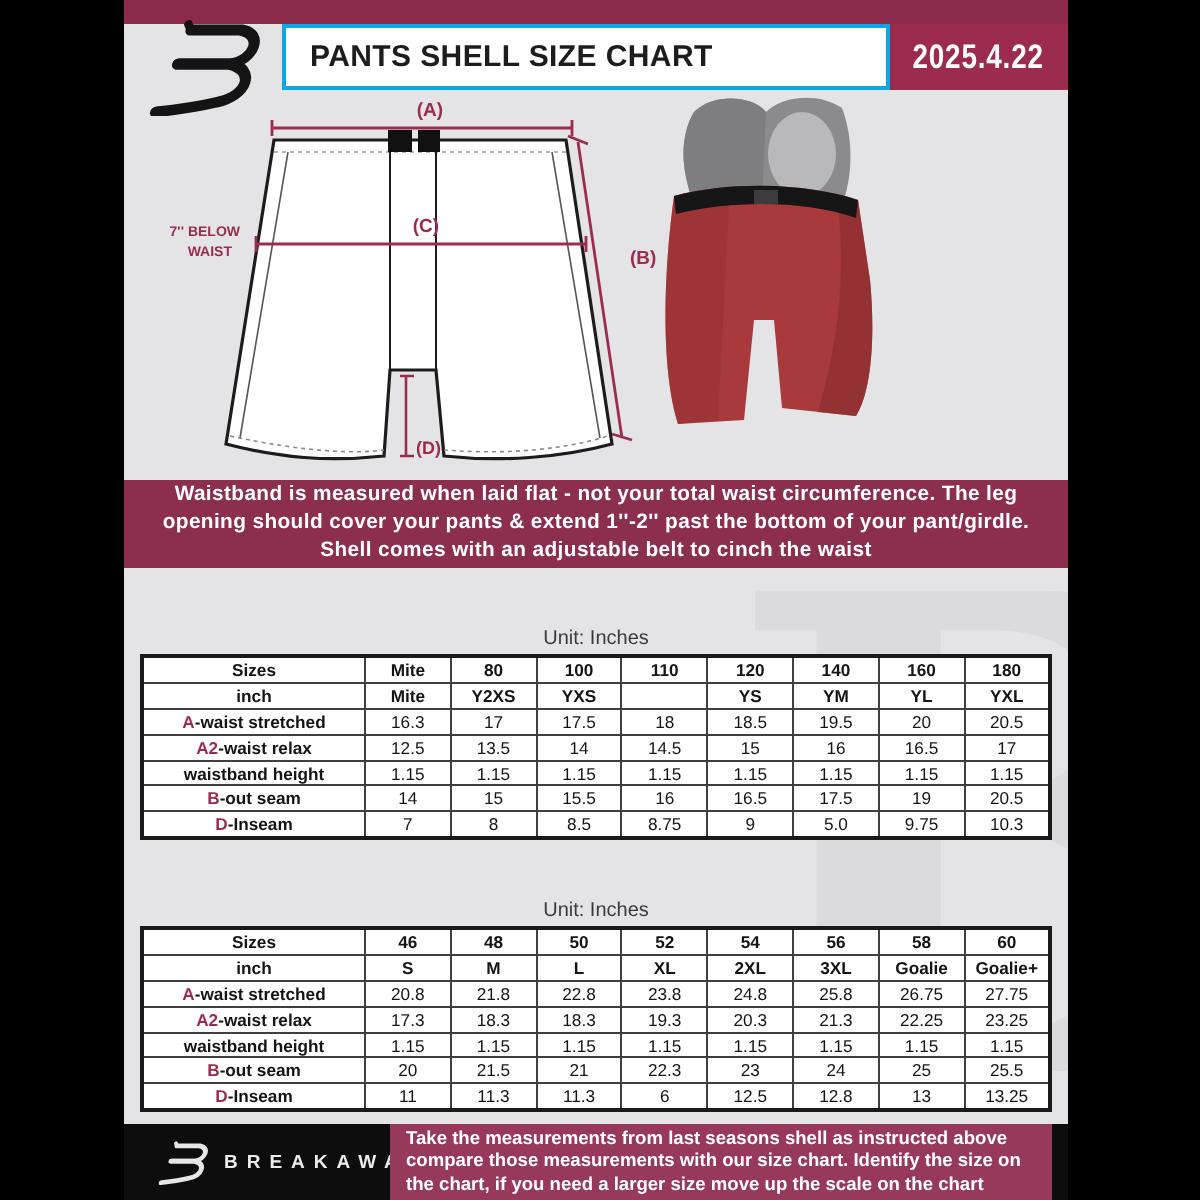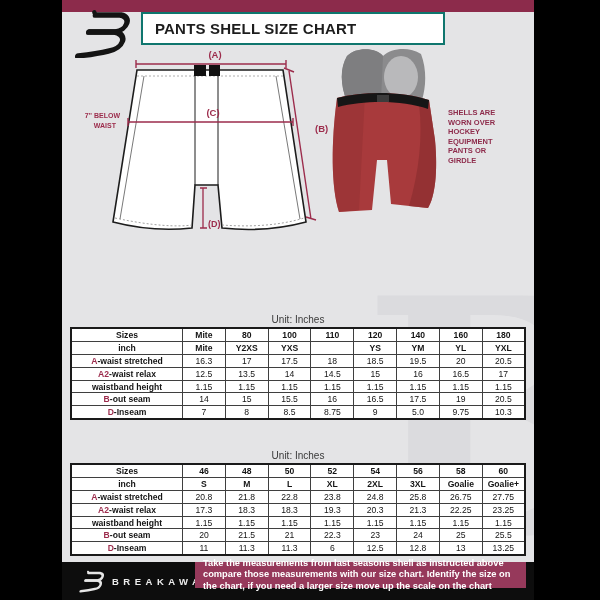--- a/index.html
+++ b/index.html
@@ -4,21 +4,21 @@
 <style>
   html,body{margin:0;padding:0;}
   body{width:600px;height:600px;background:#000;position:relative;overflow:hidden;
        font-family:"Liberation Sans", sans-serif;}
   .page{position:absolute;left:62px;top:0;width:472px;height:600px;background:#e4e4e6;overflow:hidden;}
 
   
   .top-strip{position:absolute;left:0;top:0;width:472px;height:12px;background:#8c2b4b;}
   .logo-box{position:absolute;left:10px;top:8px;width:58px;height:50px;}
   .title-box{position:absolute;left:79px;top:12px;width:300px;height:29px;background:#fff;
-             border:2px solid #0f766e;display:flex;align-items:center;}
+             border:2px solid #0ea5e9;display:flex;align-items:center;}
   .title-box span{padding-left:12px;font-size:15px;font-weight:600;color:#1d1d1d;letter-spacing:.2px;white-space:nowrap;}
   .date-box{position:absolute;left:383px;top:12px;width:89px;height:33px;background:#9b2c4d;
             display:flex;align-items:center;justify-content:center;}
   .date-box span{color:#fff;font-weight:bold;font-size:17px;transform:scaleX(.82);letter-spacing:.5px;}
 
   
   .hero{position:absolute;left:0;top:40px;width:472px;height:200px;}
   .photo-note{position:absolute;left:386px;top:68px;width:68px;font-size:7.5px;line-height:9.5px;
               font-weight:bold;color:#8e2c4c;}
 
@@ -46,21 +46,21 @@
   td{border:1px solid #3f3f3f;height:11.9px;font-size:8.6px;text-align:center;color:#141414;
      padding:0 1px;overflow:hidden;white-space:nowrap;}
   td.lbl{width:108px;}
   td.hdr{font-weight:bold;}
   .accent{color:#9c2c4c;font-weight:bold;}
 
   
   .footer{position:absolute;left:0;top:562px;width:472px;height:38px;background:#0d0d0d;}
   .footer-brand{position:absolute;left:16px;top:0;height:38px;display:flex;align-items:center;}
   .footer-brand .brand-text{color:#ececec;font-size:9.5px;font-weight:bold;letter-spacing:4.5px;margin-left:8px;}
-  .footer-note{position:absolute;left:133px;top:0;width:331px;height:26px;background:#96395b;
+  .footer-note{position:absolute;left:133px;top:0;width:331px;height:38px;background:#96395b;
                display:flex;align-items:center;}
   .footer-note p{margin:0;padding:2px 8px;color:#fff;font-size:9.3px;line-height:11.5px;font-weight:bold;}
 
   .watermark{position:absolute;left:300px;top:270px;font-family:"DejaVu Serif",serif;font-weight:bold;
              font-size:330px;line-height:300px;color:rgba(30,30,40,.045);pointer-events:none;}
   svg text{font-family:"Liberation Sans",sans-serif;}
 </style>
 </head>
 <body>
 
@@ -77,20 +77,23 @@
         <path d="M13,7 H38 C50,9 48,22 36,24 H10" stroke-width="5.5"></path>
         <path d="M10,24 H36 C50,27 48,40 34,43 Q22,46 4,48" stroke-width="5.5"></path>
       </g>
     </svg>
   </div>
 
   <div class="title-box">
     <span>PANTS SHELL SIZE CHART</span>
   </div>
 
+  <div class="date-box">
+    <span>2025.4.22</span>
+  </div>
 
   <div class="hero">
     <svg width="250" height="192" viewBox="0 0 250 192" style="position:absolute;left:20px;top:6px;">
 
       <path d="M55,24 L201,24 L224,176 C198,183 168,185 140,182 L136,139 L113,139 L110,182 C82,185 58,183 31,176 Z" fill="#ffffff" stroke="#1c1c1c" stroke-width="1.6"></path>
 
       <path d="M55,30 L201,30" stroke="#9a9a9a" stroke-width="0.8" stroke-dasharray="2,2" fill="none"></path>
 
       <path d="M62,30 L38,173 M194,30 L218,173" stroke="#555" stroke-width="0.8" fill="none"></path>
 
@@ -121,23 +124,25 @@
       <path d="M20,14 C30,4 50,6 56,14 C64,6 82,4 94,12 C100,28 99,45 95,58 L20,60 C13,42 13,26 20,14 Z" fill="#8b8b8d"></path>
       <path d="M20,14 C30,4 50,6 56,14 L54,58 L20,60 C13,42 13,26 20,14 Z" fill="#7e7e80"></path>
       <ellipse cx="74" cy="35" rx="17" ry="21" fill="#b9b9bb"></ellipse>
       <path d="M10,56 C40,48 78,50 102,58 L108,98 C111,130 108,155 101,166 L64,162 L60,118 L50,118 L45,168 L12,170 C4,145 4,100 10,56 Z" fill="#a83a3c"></path>
       <path d="M102,58 L108,98 C111,130 108,155 101,166 L82,164 C92,130 96,95 92,62 Z" fill="#8e2f31" opacity="0.8"></path>
       <path d="M10,56 C20,53 30,52 38,52 L32,168 L12,170 C4,145 4,100 10,56 Z" fill="#933133" opacity="0.55"></path>
       <path d="M10,56 C40,48 78,50 102,58 L101,67 C76,58 38,58 11,65 Z" fill="#161616"></path>
       <rect x="50" y="53" width="12" height="7" fill="#3c3c3c"></rect>
     </svg>
 
-    <div class="photo-note">SHELLS ARE WORN OVER HOCKEY EQUIPMENT PANTS OR GIRDLE</div>
-  </div>
-
+  </div>
+
+  <div class="band">
+    <p>Waistband is measured when laid flat - not your total waist circumference. The leg opening should cover your pants &amp; extend 1''-2'' past the bottom of your pant/girdle. Shell comes with an adjustable belt to cinch the waist</p>
+  </div>
 
   <div class="unit youth">Unit: Inches</div>
 
   <table class="youth">
     <tbody>
         <tr>
           <td class="lbl hdr">Sizes</td>
           <td class="hdr">Mite</td>
           <td class="hdr">80</td>
           <td class="hdr">100</td>

